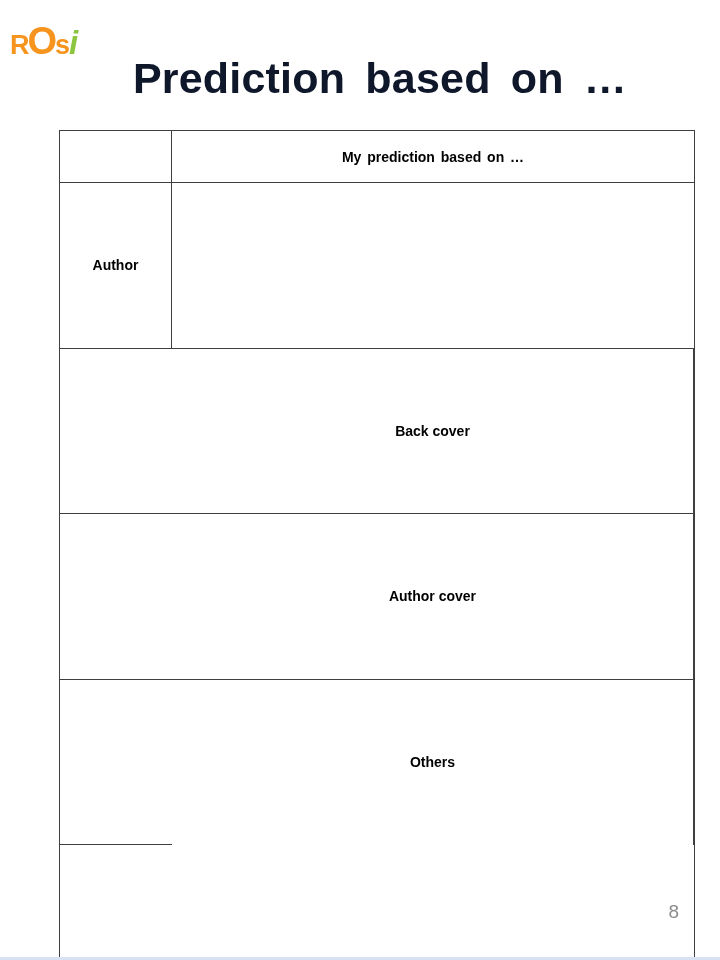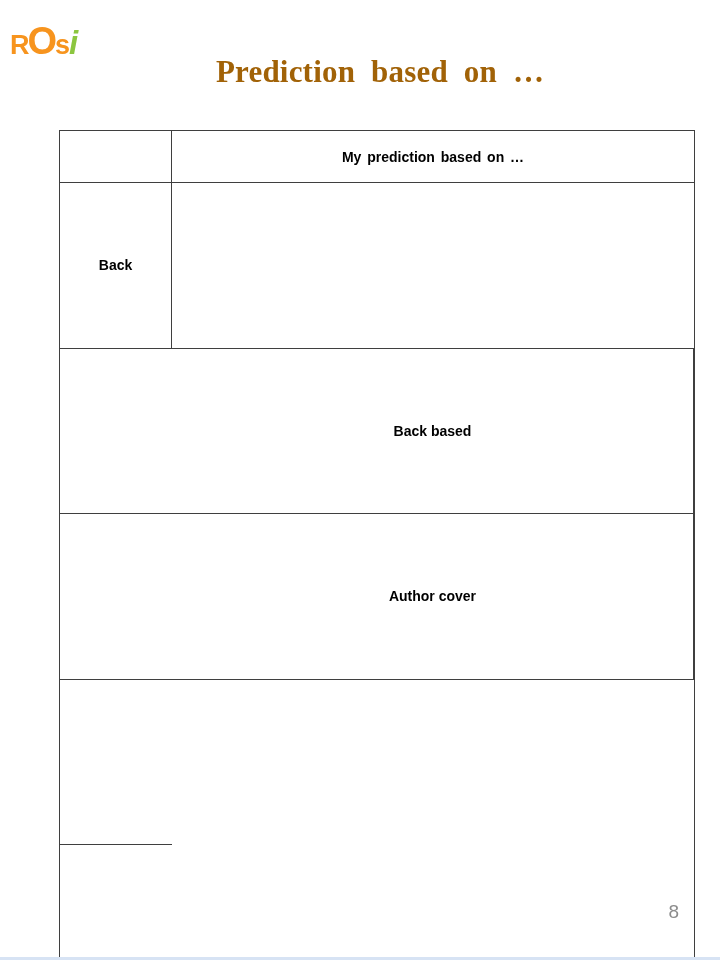--- a/index.html
+++ b/index.html
@@ -34,26 +34,25 @@
   .lg-i { font-size: 33px; color: #8CC63F; font-style: italic; padding-left: 1px; }
 
   
   .slide-title {
     position: absolute;
     top: 54px;
     left: 40px;
     width: 680px;
     margin: 0;
     text-align: center;
-    font-size: 31px;
+    font-size: 43px;
     font-weight: 700;
     letter-spacing: 0.2px;
     word-spacing: 8px;
-    color: #a16207;
-    font-family: Liberation Serif, serif;
+    color: #0f172a;
   }
 
   
   .ptable {
     position: absolute;
     top: 130px;
     left: 59px;
     width: 636px;
     height: 882px;
     box-sizing: border-box;
@@ -110,29 +109,30 @@
   <span class="lg-r">R</span><span class="lg-o">O</span><span class="lg-s">s</span><span class="lg-i">i</span>
 </div>
 
 <h1 class="slide-title">Prediction based on …</h1>
 
 <div class="ptable">
 
   <div class="cell b-right b-bottom"></div>
   <div class="cell cell-header b-bottom">My prediction based on …</div>
 
-  <div class="cell cell-label b-right b-bottom">Back</div>
+  <div class="cell cell-label b-right b-bottom">Author</div>
   <div class="cell b-bottom"></div>
 
   <div class="cell b-bottom"></div>
 
-  <div class="cell cell-label b-right b-bottom">Back based</div>
+  <div class="cell cell-label b-right b-bottom">Back cover</div>
   <div class="cell b-bottom"></div>
 
   <div class="cell cell-label b-right b-bottom">Author cover</div>
   <div class="cell b-bottom"></div>
 
+  <div class="cell cell-label b-right">Others</div>
   <div class="cell"></div>
 </div>
 
 <div class="page-number">8</div>
 
 <div class="bottom-line"></div>
 
 </body></html>

